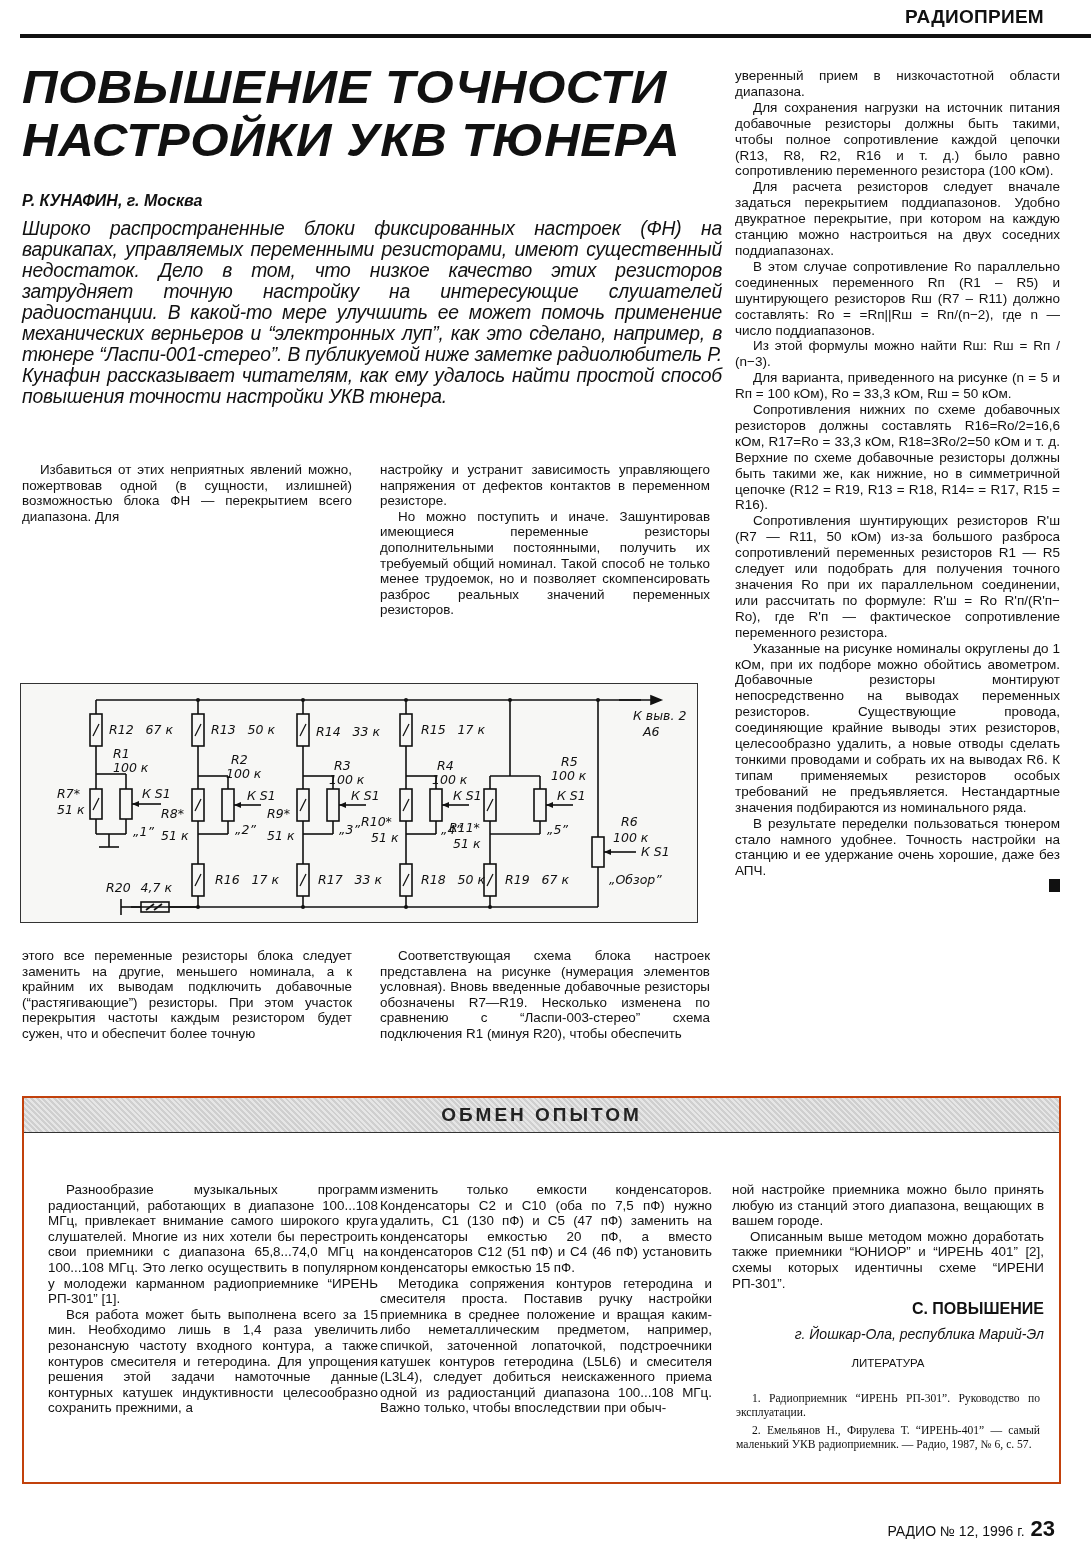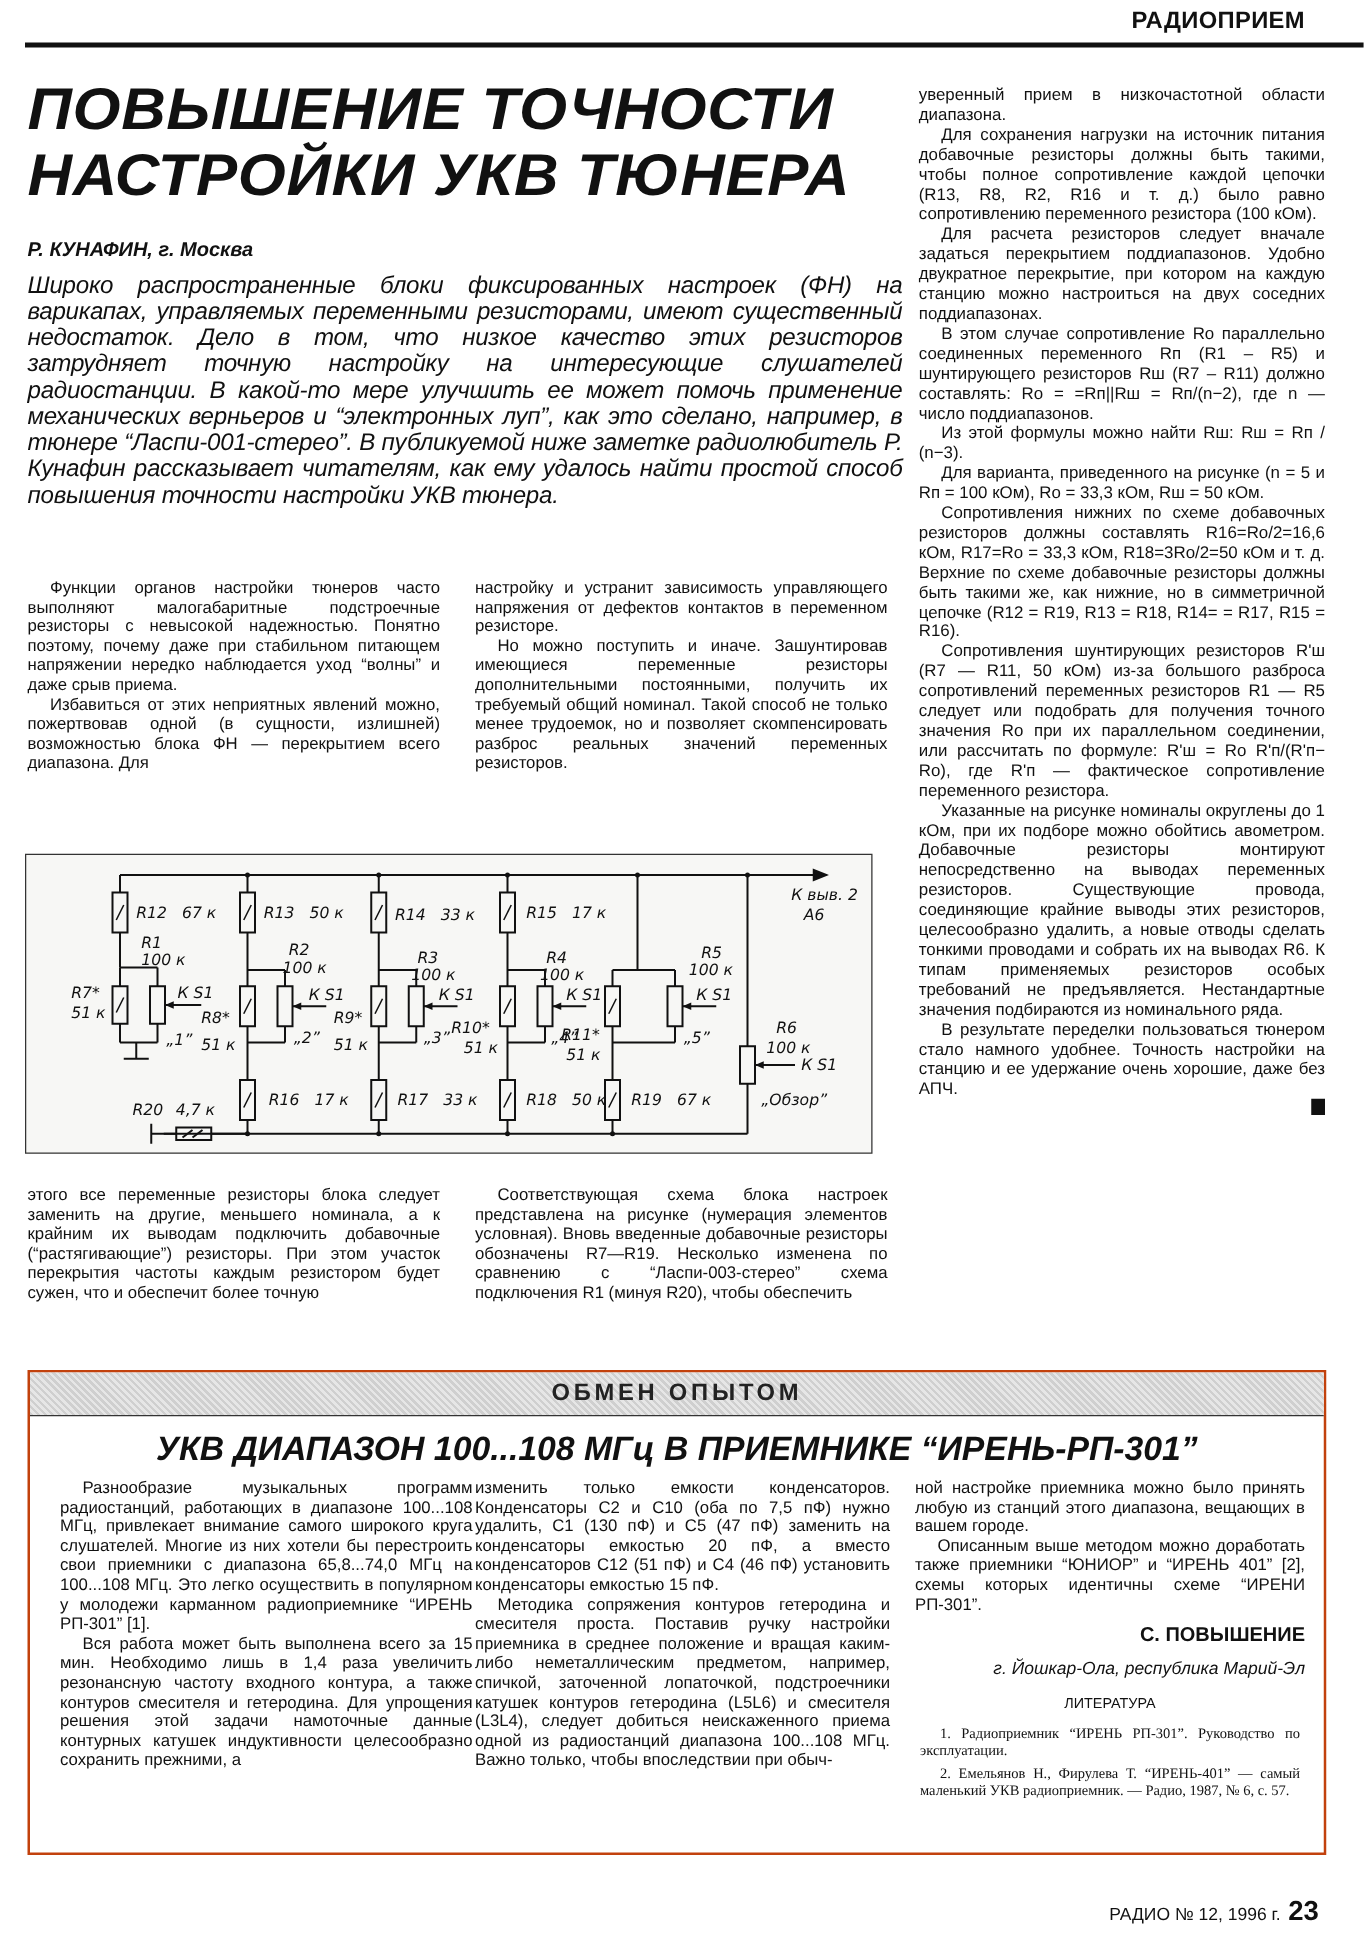--- a/index.html
+++ b/index.html
@@ -28,41 +28,40 @@
   .box2{left:22px;top:1096px;width:1035px;height:384px;border:2px solid #c2410c;}
   .rubric{left:0;top:0;right:0;height:34px;border-bottom:1px solid #333;
           background:repeating-linear-gradient(45deg,#cfcfcf 0 2px,#e6e6e6 2px 4px);
           text-align:center;font-weight:bold;font-size:19px;line-height:34px;letter-spacing:3px;color:#222;}
   .title2{left:0;right:0;top:46px;text-align:center;font-size:27px;font-weight:900;font-style:italic;}
   .b1{left:24px;top:84px;width:330px;}
   .b2{left:356px;top:84px;width:332px;}
   .b3{left:708px;top:84px;width:312px;}
   .sig{text-align:right;font-weight:bold;font-size:16px;margin-top:10px;}
   .city{font-style:italic;text-align:right;font-size:14px;margin-top:10px;}
-  .lit-h{text-align:center;font-size:11.5px;margin-top:14px;margin-bottom:8px;}
+  .lit-h{text-align:center;font-size:11.5px;margin-top:14px;margin-bottom:20px;}
   .lit{font-size:11.6px;line-height:14px;}
   .lit p{margin:4px;text-indent:16px;font-family:Liberation Serif, serif;}
   .footer{right:36px;top:1516px;font-size:14px;}
   .footer .pg{font-size:22px;font-weight:900;margin-left:6px;}
 </style>
 </head>
 <body>
 
 <div class="abs section-label">РАДИОПРИЕМ</div>
 <div class="abs top-rule"></div>
 
 <div class="abs title">
   <div>ПОВЫШЕНИЕ ТОЧНОСТИ</div>
   <div>НАСТРОЙКИ УКВ ТЮНЕРА</div>
 </div>
 <div class="abs author">Р. КУНАФИН, г. Москва</div>
 <div class="abs lead">Широко распространенные блоки фиксированных настроек (ФН) на варикапах, управляемых переменными резисторами, имеют существенный недостаток. Дело в том, что низкое качество этих резисторов затрудняет точную настройку на интересующие слушателей радиостанции. В какой-то мере улучшить ее может помочь применение механических верньеров и “электронных луп”, как это сделано, например, в тюнере “Ласпи-001-стерео”. В публикуемой ниже заметке радиолюбитель Р. Кунафин рассказывает читателям, как ему удалось найти простой способ повышения точности настройки УКВ тюнера.</div>
 
 <div class="abs col c1">
-  <p>Функции органов настройки тюнеров часто выполняют малогабаритные подстроечные резисторы с невысокой надежностью. Понятно поэтому, почему даже при стабильном питающем напряжении нередко наблюдается уход “волны” и даже срыв приема.</p>
   <p>Избавиться от этих неприятных явлений можно, пожертвовав одной (в сущности, излишней) возможностью блока ФН — перекрытием всего диапазона. Для</p>
 </div>
 <div class="abs col c2">
   <p class="cont">настройку и устранит зависимость управляющего напряжения от дефектов контактов в переменном резисторе.</p>
   <p>Но можно поступить и иначе. Зашунтировав имеющиеся переменные резисторы дополнительными постоянными, получить их требуемый общий номинал. Такой способ не только менее трудоемок, но и позволяет скомпенсировать разброс реальных значений переменных резисторов.</p>
 </div>
 
 <div class="abs schematic">
   <svg viewBox="0 0 676 238">
     <g stroke="#111" stroke-width="1.6" fill="none">
@@ -265,21 +264,20 @@
   <p>Для варианта, приведенного на рисунке (n = 5 и Rп = 100 кОм), Rо = 33,3 кОм, Rш = 50 кОм.</p>
   <p>Сопротивления нижних по схеме добавочных резисторов должны составлять R16=Rо/2=16,6 кОм, R17=Rо = 33,3 кОм, R18=3Rо/2=50 кОм и т. д. Верхние по схеме добавочные резисторы должны быть такими же, как нижние, но в симметричной цепочке (R12 = R19, R13 = R18, R14= = R17, R15 = R16).</p>
   <p>Сопротивления шунтирующих резисторов R'ш (R7 — R11, 50 кОм) из-за большого разброса сопротивлений переменных резисторов R1 — R5 следует или подобрать для получения точного значения Rо при их параллельном соединении, или рассчитать по формуле: R'ш = Rо R'п/(R'п− Rо), где R'п — фактическое сопротивление переменного резистора.</p>
   <p>Указанные на рисунке номиналы округлены до 1 кОм, при их подборе можно обойтись авометром. Добавочные резисторы монтируют непосредственно на выводах переменных резисторов. Существующие провода, соединяющие крайние выводы этих резисторов, целесообразно удалить, а новые отводы сделать тонкими проводами и собрать их на выводах R6. К типам применяемых резисторов особых требований не предъявляется. Нестандартные значения подбираются из номинального ряда.</p>
   <p>В результате переделки пользоваться тюнером стало намного удобнее. Точность настройки на станцию и ее удержание очень хорошие, даже без АПЧ.</p>
   <span class="end-mark"></span>
 </div>
 
 <div class="abs box2">
   <div class="abs rubric">ОБМЕН ОПЫТОМ</div>
-  <div class="abs title2">УКВ ДИАПАЗОН 100...108 МГц В ПРИЕМНИКЕ “ИРЕНЬ-РП-301”</div>
   <div class="abs col b1">
     <p>Разнообразие музыкальных программ радиостанций, работающих в диапазоне 100...108 МГц, привлекает внимание самого широкого круга слушателей. Многие из них хотели бы перестроить свои приемники с диапазона 65,8...74,0 МГц на 100...108 МГц. Это легко осуществить в популярном у молодежи карманном радиоприемнике “ИРЕНЬ РП-301” [1].</p>
     <p>Вся работа может быть выполнена всего за 15 мин. Необходимо лишь в 1,4 раза увеличить резонансную частоту входного контура, а также контуров смесителя и гетеродина. Для упрощения решения этой задачи намоточные данные контурных катушек индуктивности целесообразно сохранить прежними, а</p>
   </div>
   <div class="abs col b2">
     <p class="cont">изменить только емкости конденсаторов. Конденсаторы С2 и С10 (оба по 7,5 пФ) нужно удалить, С1 (130 пФ) и С5 (47 пФ) заменить на конденсаторы емкостью 20 пФ, а вместо конденсаторов С12 (51 пФ) и С4 (46 пФ) установить конденсаторы емкостью 15 пФ.</p>
     <p>Методика сопряжения контуров гетеродина и смесителя проста. Поставив ручку настройки приемника в среднее положение и вращая каким-либо неметаллическим предметом, например, спичкой, заточенной лопаточкой, подстроечники катушек контуров гетеродина (L5L6) и смесителя (L3L4), следует добиться неискаженного приема одной из радиостанций диапазона 100...108 МГц. Важно только, чтобы впоследствии при обыч-</p>
   </div>
   <div class="abs col b3">
     <p class="cont">ной настройке приемника можно было принять любую из станций этого диапазона, вещающих в вашем городе.</p>

